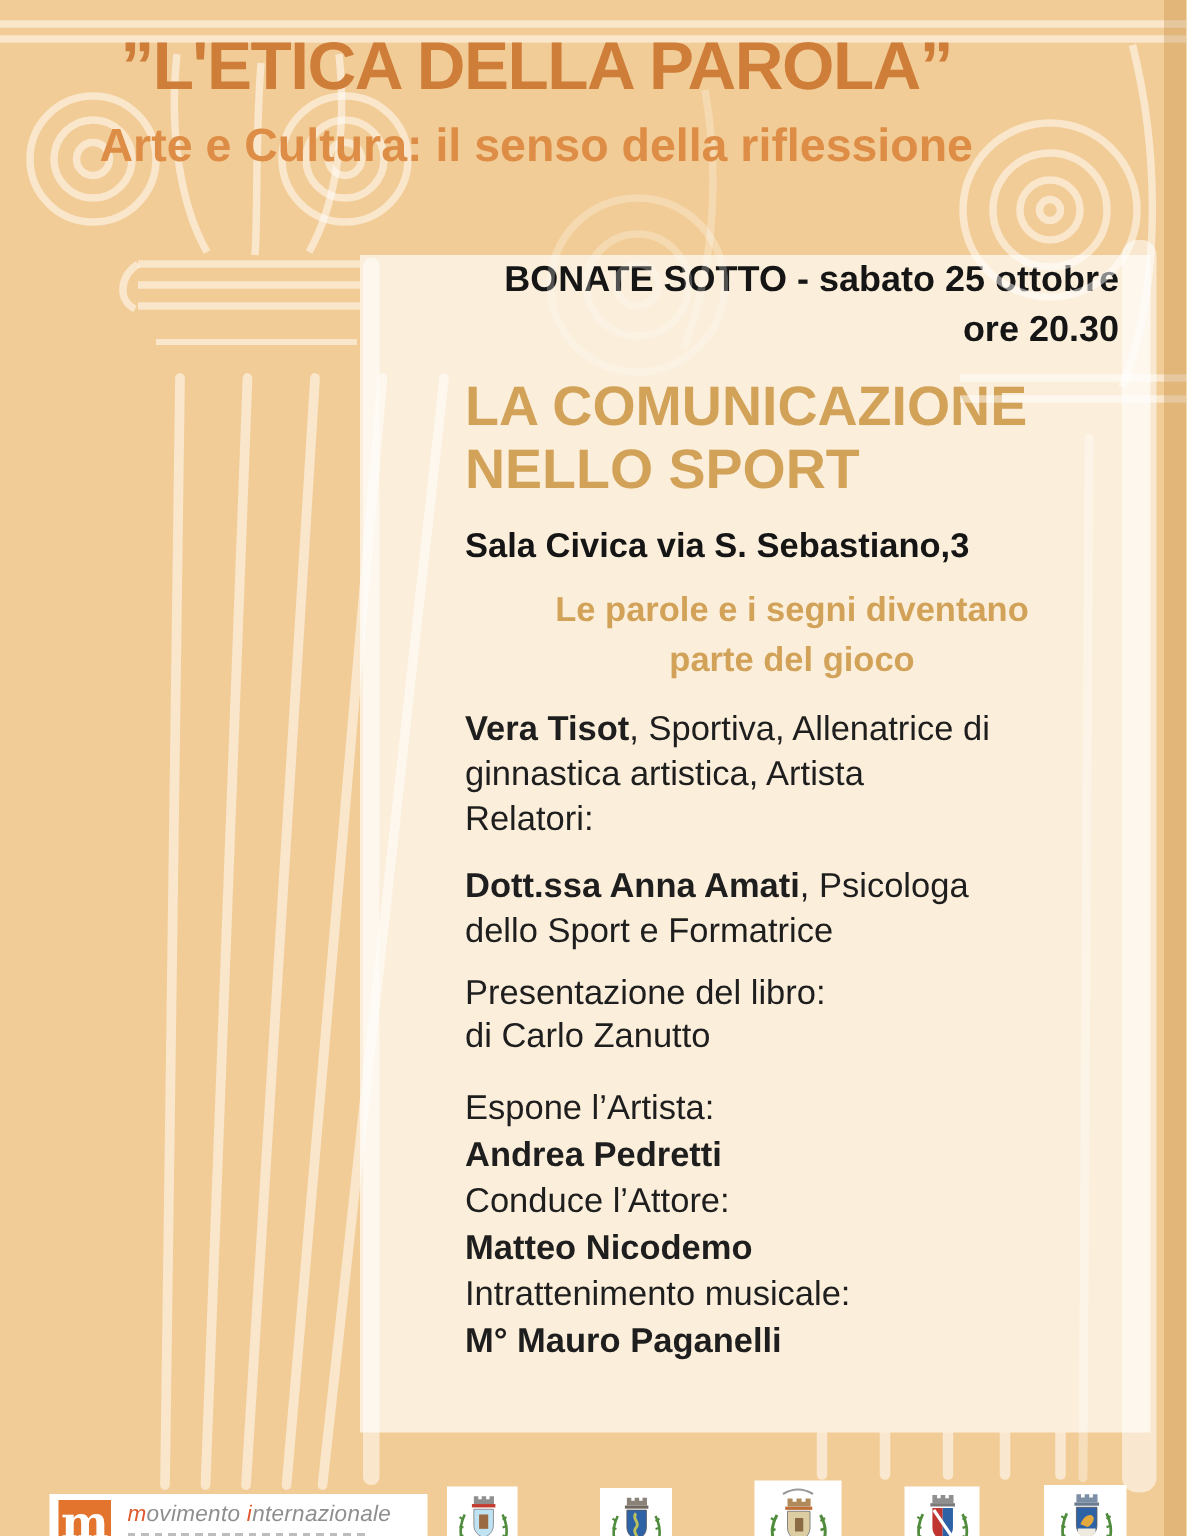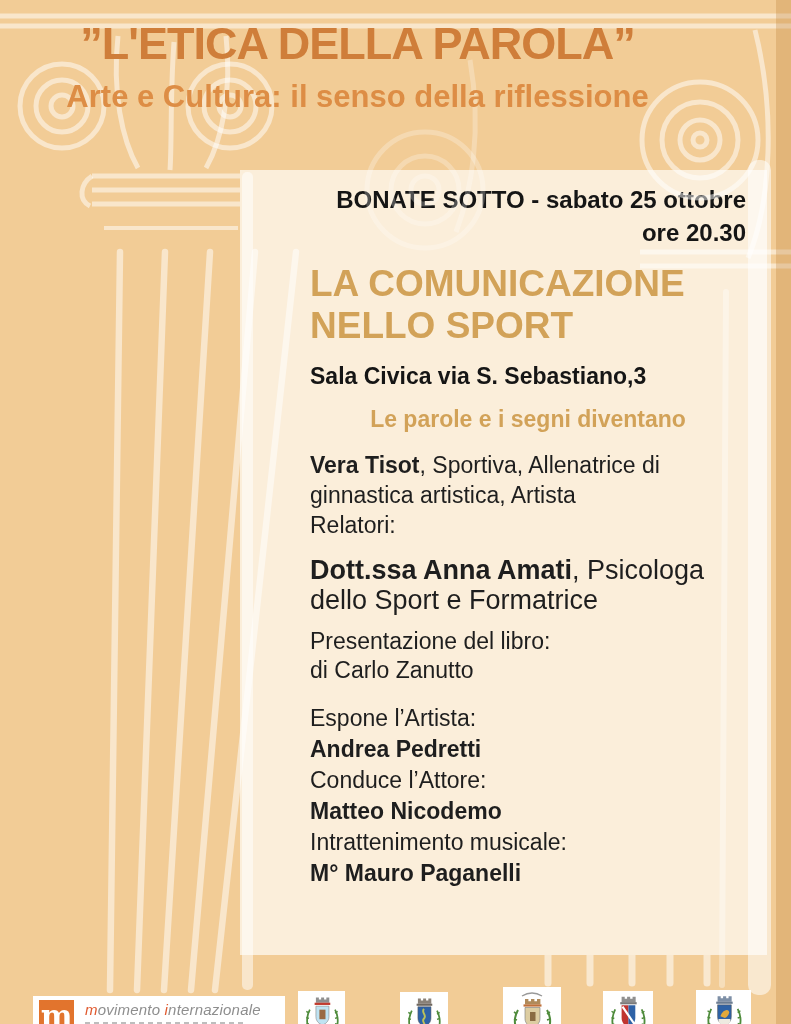--- a/index.html
+++ b/index.html
@@ -7,37 +7,37 @@
     width:791px;height:1024px;position:relative;overflow:hidden;
     background:#f2cc96;
     font-family:"Liberation Sans", sans-serif;
     -webkit-font-smoothing:antialiased;
   }
   svg.layer{position:absolute;left:0;top:0;pointer-events:none;}
   .layer-under{z-index:1;}
   .card{
     position:absolute;left:240px;top:170px;width:527px;height:785px;
     background:#fbeeda;z-index:2;box-sizing:border-box;
-    padding:13px 21px 0 70px;
+    padding:0 21px 0 70px;
   }
   .layer-over{z-index:3;}
   .header{position:absolute;left:0;top:0;width:715px;z-index:4;text-align:center;}
   .poster-title{
     margin-top:18px;font-size:45px;font-weight:700;letter-spacing:-1px;
     color:#cf7e3a;line-height:52px;
   }
   .poster-subtitle{
     margin-top:8px;font-size:31px;font-weight:700;color:#dd8d45;line-height:38px;
   }
   .card .date-block{test-align:right;text-align:right;font-weight:700;font-size:24px;line-height:33px;color:#151515;position:relative;z-index:5;}
   .event-title{margin-top:14px;font-size:37px;font-weight:700;color:#d2a258;line-height:42px;letter-spacing:0px;position:relative;z-index:5;}
   .venue{margin-top:14px;font-size:23px;font-weight:700;color:#151515;line-height:30px;position:relative;z-index:5;}
   .tagline{margin-top:12px;font-size:23px;font-weight:700;color:#d2a258;line-height:33px;text-align:center;position:relative;z-index:5;}
   .speakers{margin-top:14px;font-size:23px;color:#1e1e1e;line-height:30px;position:relative;z-index:5;}
-  .speaker{margin-top:15px;font-size:27px;color:#1e1e1e;line-height:30px;position:relative;z-index:5;}
+  .speaker{margin-top:15px;font-size:23px;color:#1e1e1e;line-height:30px;position:relative;z-index:5;}
   .book{margin-top:12px;font-size:23px;color:#1e1e1e;line-height:29px;position:relative;z-index:5;}
   .credits{margin-top:18px;font-size:23px;color:#1e1e1e;line-height:31px;position:relative;z-index:5;}
   .credit-label{}
   .bold{font-weight:700;}
   .footer-logo{
     position:absolute;left:33px;top:996px;width:252px;height:50px;
     background:#ffffff;z-index:6;display:flex;align-items:flex-start;
     padding:4px 6px;box-sizing:border-box;
   }
   .logo-mark{
@@ -78,20 +78,21 @@
     <div>BONATE SOTTO - sabato 25 ottobre</div>
     <div>ore 20.30</div>
   </div>
   <div class="event-title">
     <span>LA COMUNICAZIONE</span><br>
     <span>NELLO SPORT</span>
   </div>
   <div class="venue">Sala Civica via S. Sebastiano,3</div>
   <div class="tagline">
     <span>Le parole e i segni diventano</span><br>
+    <span>parte del gioco</span>
   </div>
   <div class="speakers">
     <div>
       <span class="bold">Vera Tisot</span><span>, Sportiva, Allenatrice di</span><br>
       <span>ginnastica artistica, Artista</span>
     </div>
     <div>Relatori:</div>
   </div>
   <div class="speaker">
     <span class="bold">Dott.ssa Anna Amati</span><span>, Psicologa</span><br>

